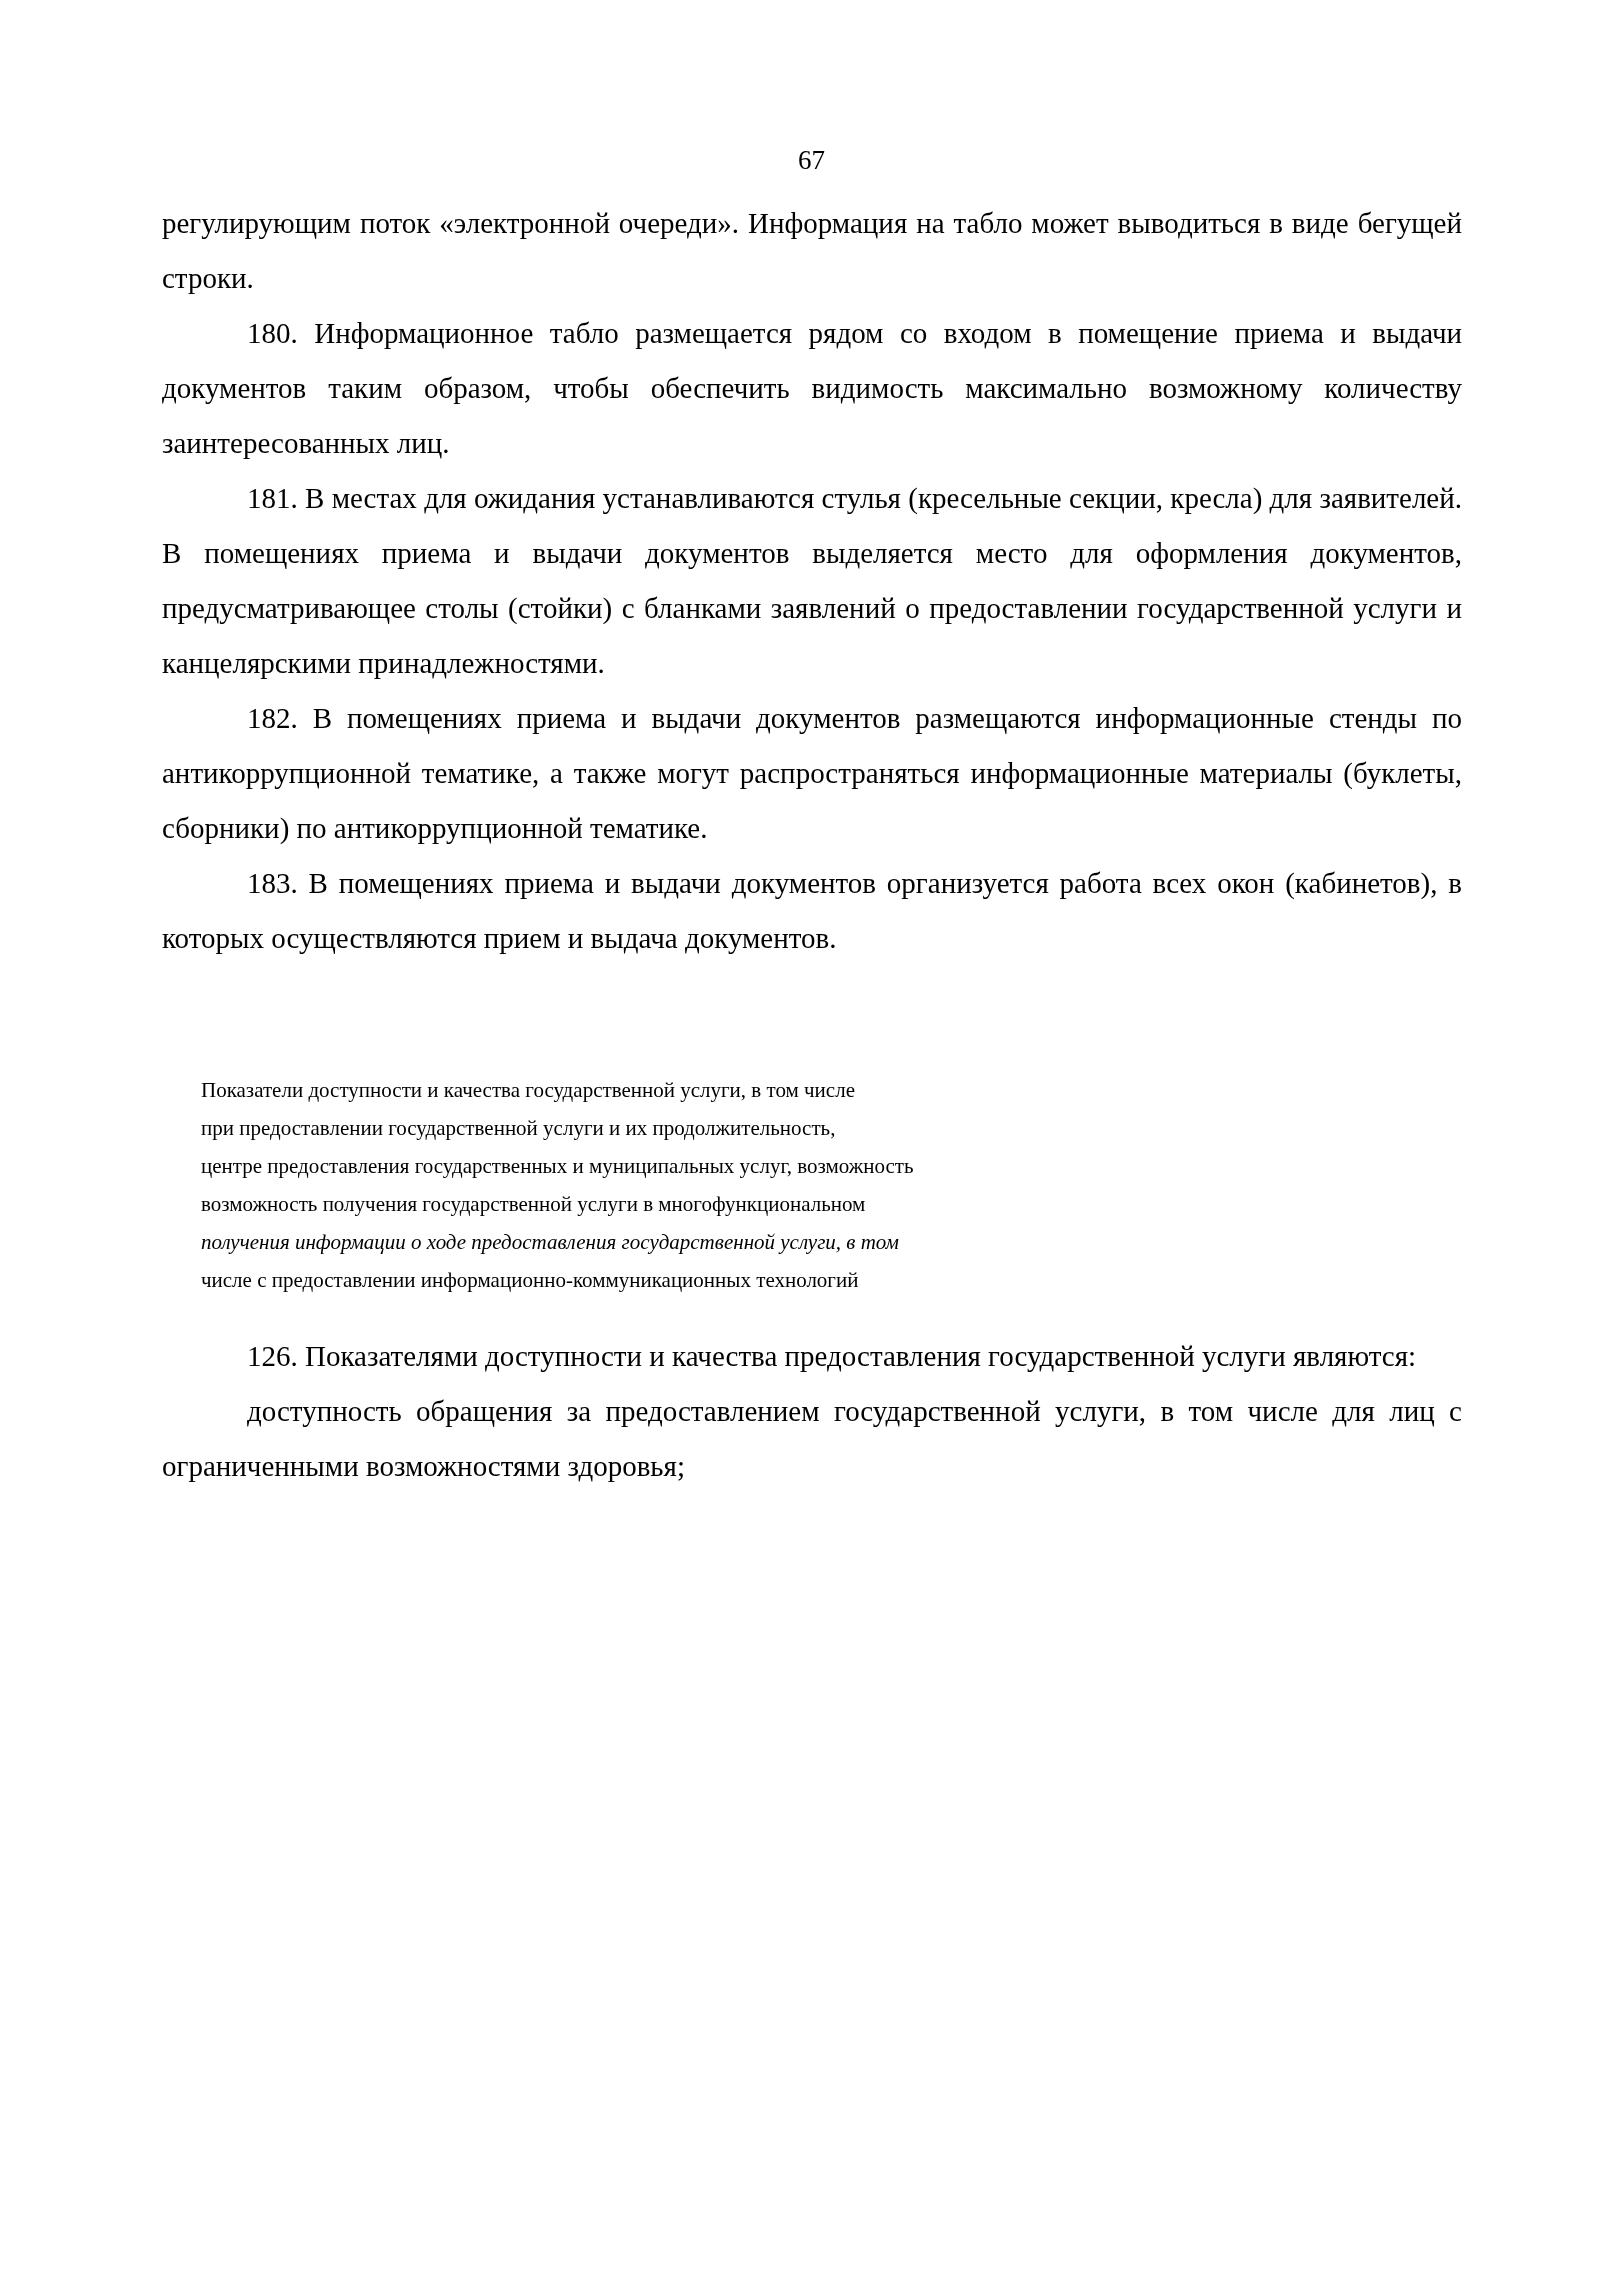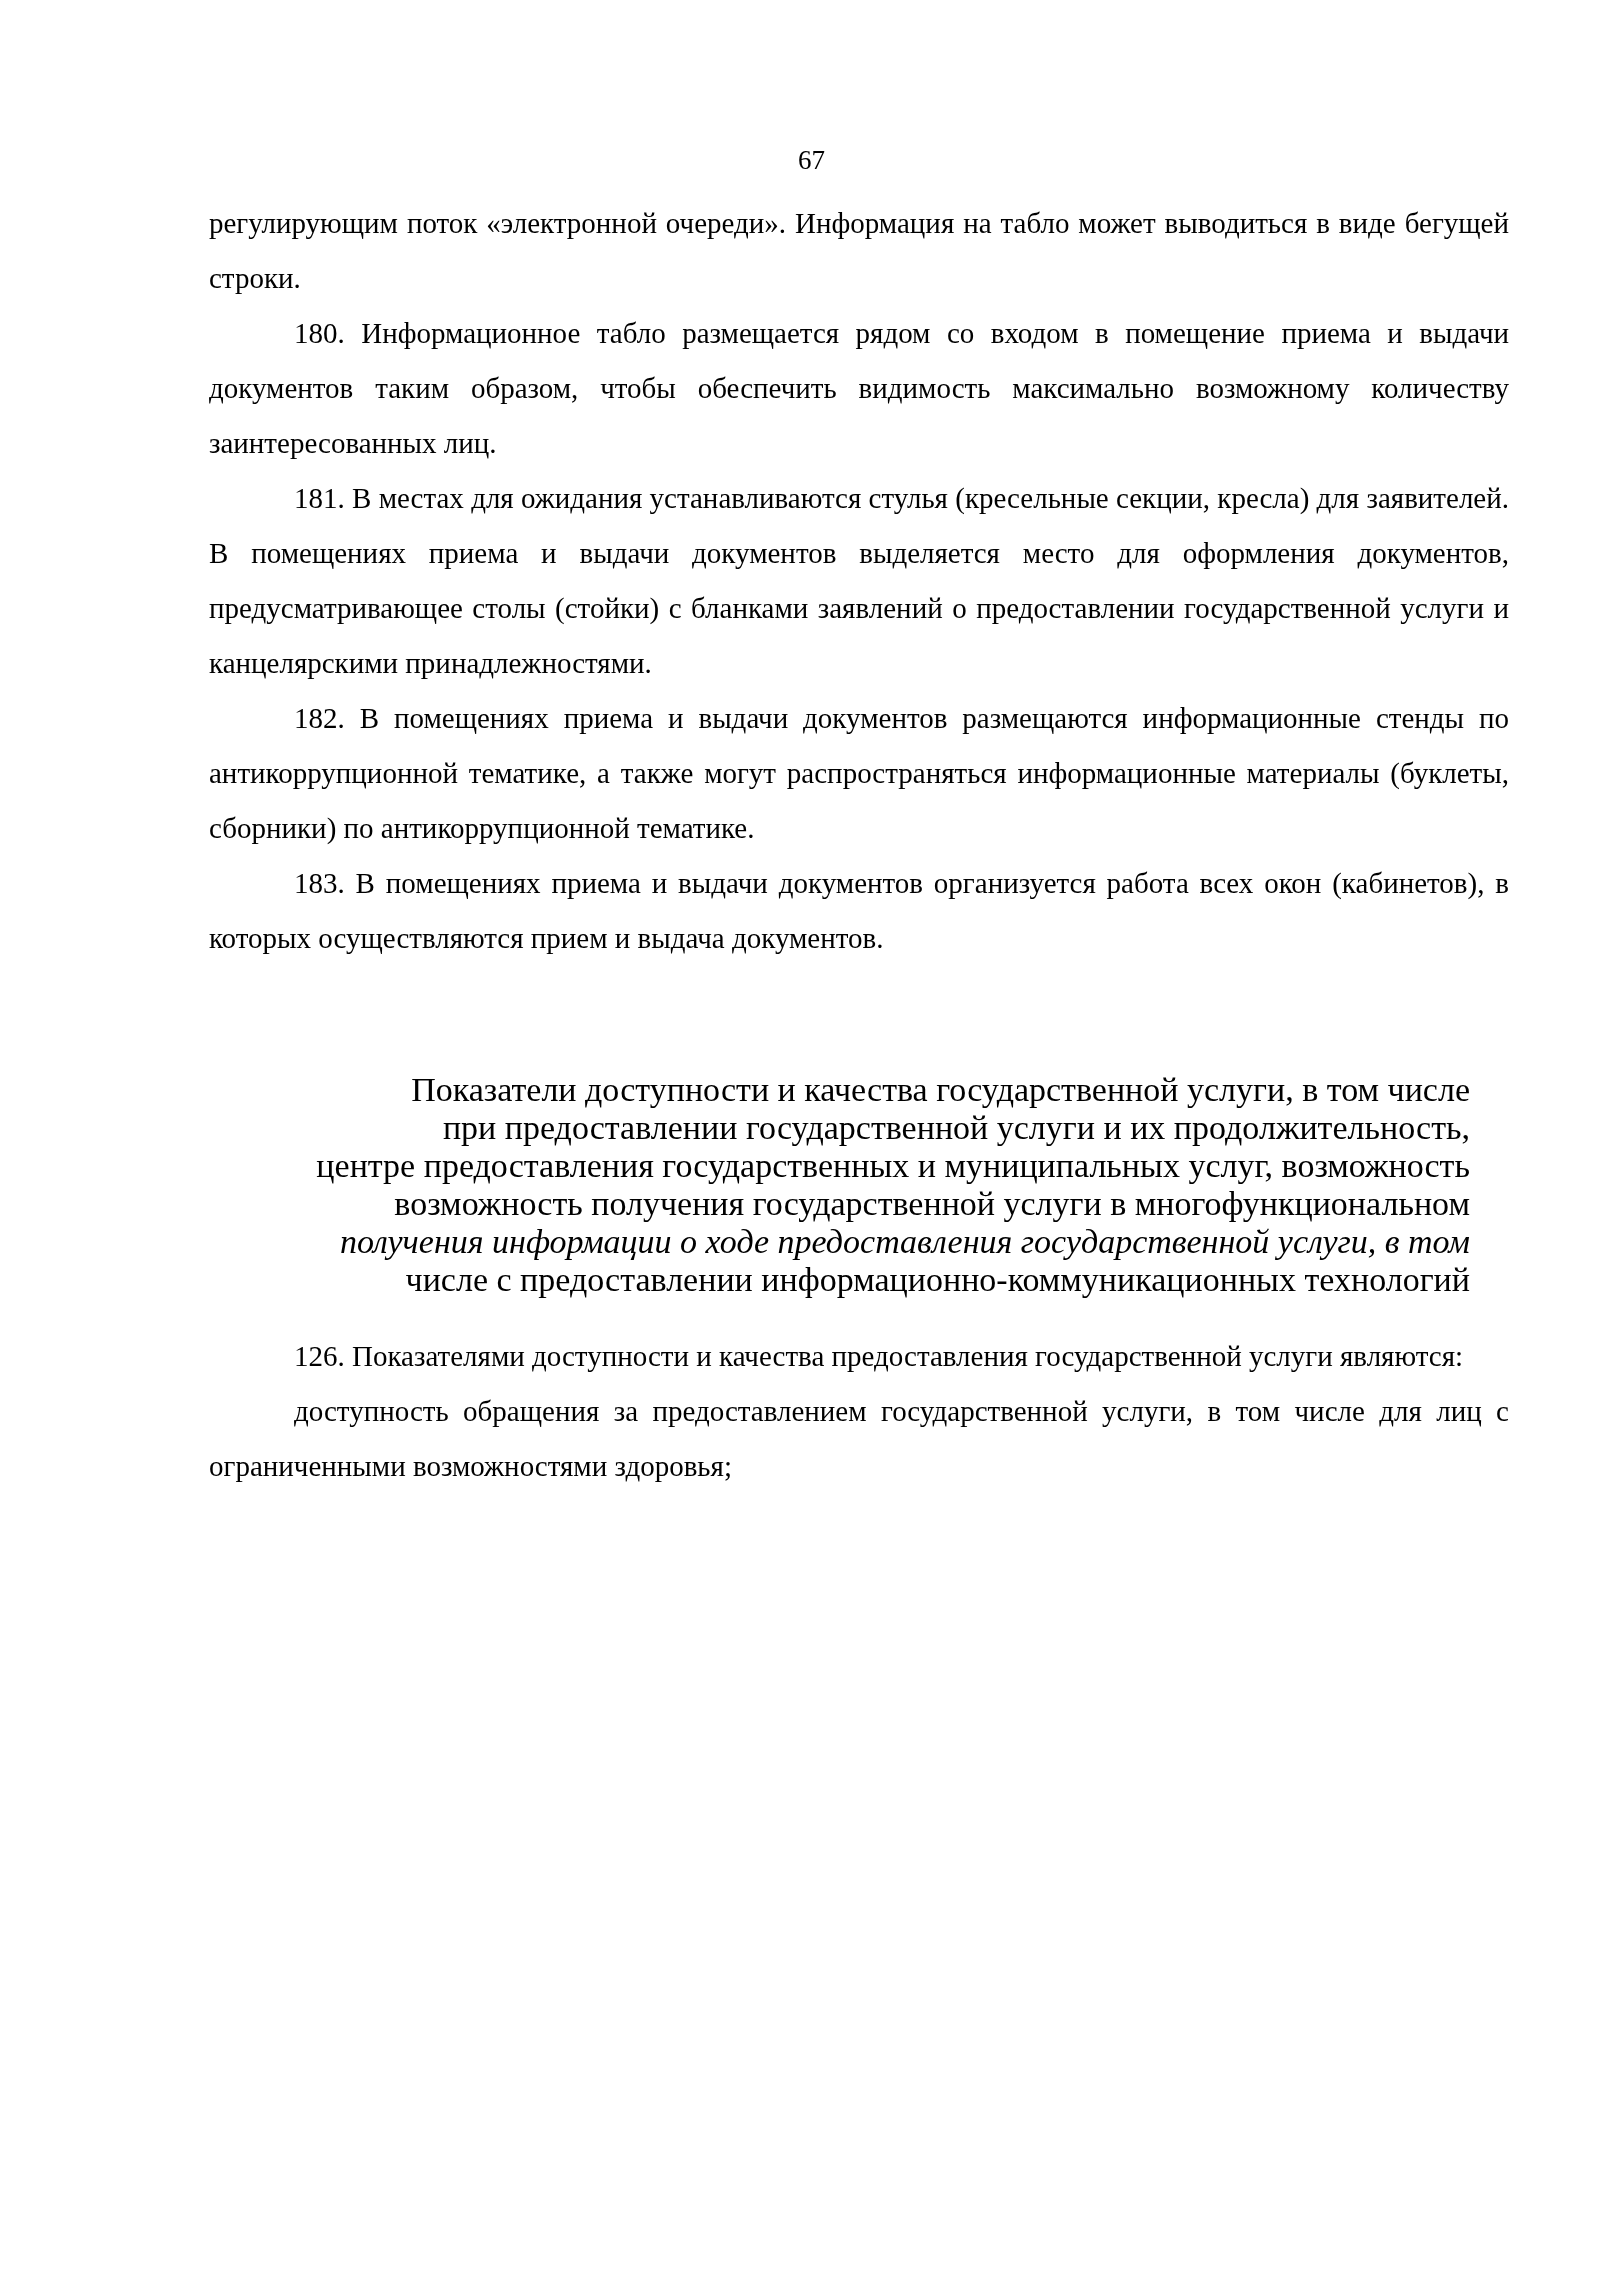--- a/index.html
+++ b/index.html
@@ -25,39 +25,38 @@
     width: 1623px;
     text-align: center;
     font-size: 27px;
     font-family: "Liberation Serif", "DejaVu Serif", serif;
   }
   .content {
     position: absolute;
     top: 196px;
     left: 162px;
     width: 1300px;
-    margin-left: 47px;
   }
   p.body {
     margin: 0;
     font-size: 29px;
     line-height: 55px;
     text-align: justify;
     text-justify: inter-word;
     text-indent: 0;
   }
   p.indent {
     text-indent: 85px;
   }
   .heading-block {
     margin-top: 71px;
     margin-left: 39px;
     margin-right: 39px;
-    text-align: right;
-    font-size: 34px;
+    text-align: left;
+    font-size: 21px;
     line-height: 38px;
   }
   .heading-block .it {
     font-style: italic;
   }
   .gap-before-heading {
     height: 34px;
   }
   .gap-after-heading {
     height: 30px;

